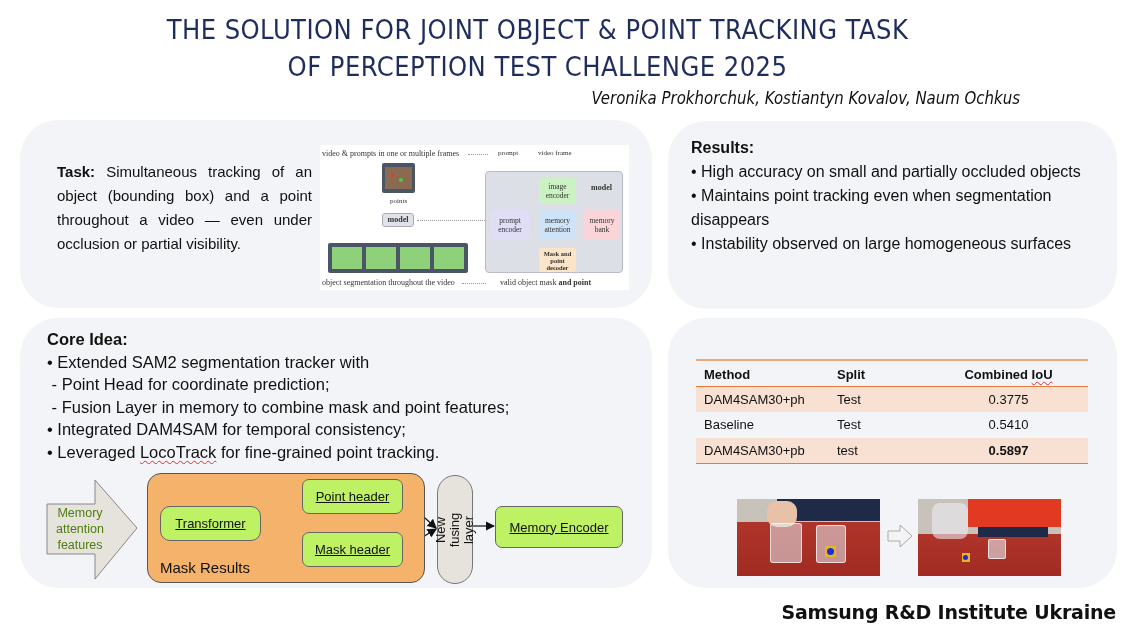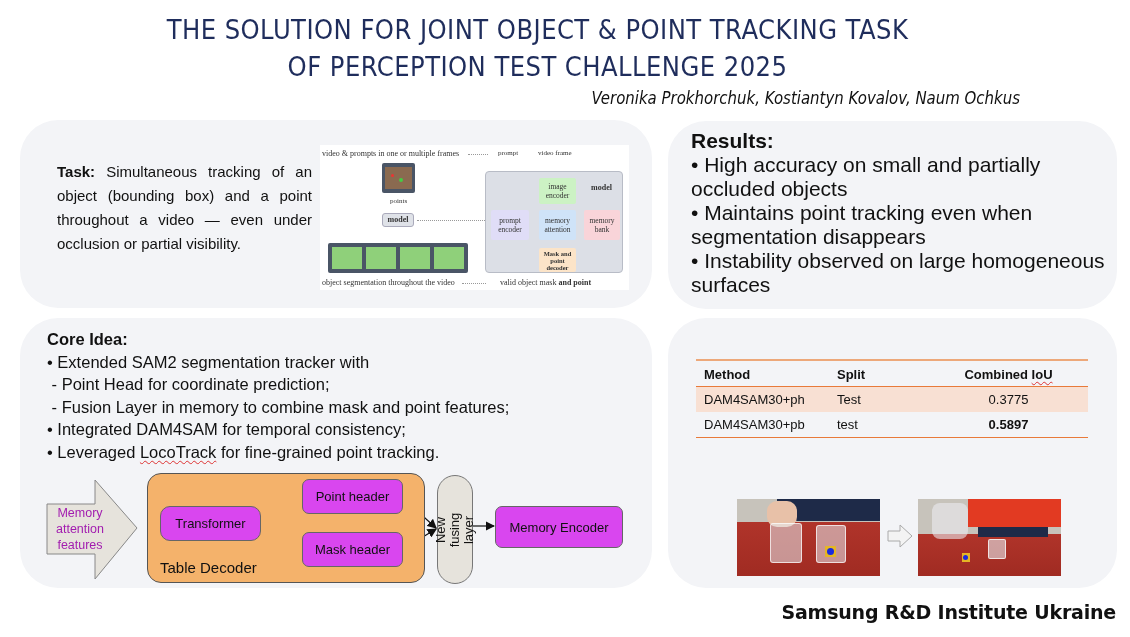--- a/index.html
+++ b/index.html
@@ -33,28 +33,28 @@
   
   .fig { position: absolute; left: 300px; top: 25px; width: 309px; height: 145px; background: #fff; font-family: "Liberation Serif", serif; color: #333; }
   .fig .t { position: absolute; font-size: 8px; white-space: nowrap; }
   .fig .dots { position: absolute; border-top: 1px dotted #999; height: 0; }
   .fig .film { position: absolute; background: #4a5566; border-radius: 2px; }
   .fig .frame { position: absolute; background: #8fd07a; }
   .fig .model-small { position: absolute; left: 62px; top: 68px; width: 32px; height: 14px; background: #dfe2e8; border: 1px solid #aab; border-radius: 3px; font-size: 8px; font-weight: bold; text-align: center; line-height: 12px; }
   .fig .model-box { position: absolute; left: 165px; top: 26px; width: 138px; height: 102px; background: #dcdfe6; border: 1px solid #b8bcc6; border-radius: 4px; }
   .fig .blk { position: absolute; font-size: 7.5px; text-align: center; line-height: 9px; border-radius: 2px; display: flex; align-items: center; justify-content: center; }
 
-  .results-text { position: absolute; left: 23px; top: 8px; width: 420px; font-size: 21px; line-height: 24px; color: #111; }
+  .results-text { position: absolute; left: 23px; top: 15px; width: 420px; font-size: 16px; line-height: 24px; color: #111; }
 
   .core-text { position: absolute; left: 27px; top: 10px; width: 600px; font-size: 16.5px; line-height: 22.5px; color: #111; font-family: "Liberation Sans", sans-serif; }
   .squiggle { text-decoration: underline wavy #d33; text-decoration-thickness: 1px; text-underline-offset: 2px; }
-  .flow-arrow-label { position: absolute; left: 27px; top: 187px; width: 66px; font-size: 12.5px; line-height: 16px; text-align: center; color: #a21caf; }
+  .flow-arrow-label { position: absolute; left: 27px; top: 187px; width: 66px; font-size: 12.5px; line-height: 16px; text-align: center; color: #4d7c0f; }
   .mask-dec { position: absolute; left: 127px; top: 155px; width: 278px; height: 110px; background: #f4b26b; border: 1.5px solid #555; border-radius: 14px; }
   .mask-dec-label { position: absolute; left: 12px; bottom: 6px; font-size: 15px; color: #111; }
-  .node { position: absolute; background: #d946ef; border: 1px solid #666; border-radius: 7px; font-size: 13px; text-align: center; color: #111; display: flex; align-items: center; justify-content: center; }
+  .node { position: absolute; background: #bef264; border: 1px solid #666; border-radius: 7px; font-size: 13px; text-align: center; color: #111; display: flex; align-items: center; justify-content: center; text-decoration: underline; }
   .fusing { position: absolute; left: 417px; top: 157px; width: 36px; height: 109px; background: #e6e3dc; border: 1px solid #777; border-radius: 18px; }
   .fusing span { position: absolute; left: 50%; top: 50%; transform: translate(-50%, -50%) rotate(-90deg); white-space: nowrap; font-size: 13px; line-height: 14px; text-align: center; color: #111; }
   .flow-svg { position: absolute; left: 0; top: 0; width: 632px; height: 270px; pointer-events: none; }
 
   
   .table-caption { position: absolute; left: 0; width: 449px; top: 12px; text-align: center; font-size: 16px; color: #111; }
   table.res { position: absolute; left: 28px; top: 41px; width: 392px; border-collapse: collapse; font-size: 13px; color: #111; }
   table.res th { text-align: left; font-weight: bold; padding: 6px 8px 4px 8px; height: 26px; }
   table.res thead tr { border-top: 2px solid #eda87a; border-bottom: 1.5px solid #e87a3a; }
   table.res td { padding: 4px 8px; height: 25.5px; }
@@ -144,21 +144,21 @@
     <polygon points="27,186 75,186 75,162 117,210 75,261 75,236 27,236" fill="#e6e3dc" stroke="#888" stroke-width="1"></polygon>
     <line x1="241" y1="206" x2="282" y2="180" stroke="#111" stroke-width="1.2" marker-end="url(#ah)"></line>
     <line x1="241" y1="206" x2="282" y2="231" stroke="#111" stroke-width="1.2" marker-end="url(#ah)"></line>
     <line x1="383" y1="180" x2="416" y2="210" stroke="#111" stroke-width="1.2" marker-end="url(#ah)"></line>
     <line x1="383" y1="231" x2="416" y2="211" stroke="#111" stroke-width="1.2" marker-end="url(#ah)"></line>
     <line x1="453" y1="208" x2="474" y2="208" stroke="#111" stroke-width="1.2" marker-end="url(#ah)"></line>
   </svg>
 
   <div class="flow-arrow-label">Memory attention features</div>
   <div class="mask-dec">
-    <div class="mask-dec-label">Table Decoder</div>
+    <div class="mask-dec-label">Mask Results</div>
   </div>
   <div class="node" style="left:140px;top:188px;width:101px;height:35px;border-radius:10px;">Transformer</div>
   <div class="node" style="left:282px;top:161px;width:101px;height:35px;">Point header</div>
   <div class="node" style="left:282px;top:214px;width:101px;height:35px;">Mask header</div>
   <div class="fusing">
       <span style="white-space:normal;width:60px;">New fusing layer</span>
     </div>
   <div class="node" style="left:475px;top:188px;width:128px;height:42px;">Memory Encoder</div>
 </div>
 
@@ -169,20 +169,25 @@
         <th class="c1">Method</th>
         <th class="c2">Split</th>
         <th class="num"><span class="iou-h">Combined <span class="squiggle">IoU</span></span></th>
       </tr>
     </thead>
     <tbody>
       <tr>
         <td>DAM4SAM30+ph</td>
         <td>Test</td>
         <td class="num">0.3775</td>
+      </tr>
+      <tr>
+        <td>Baseline</td>
+        <td>Test</td>
+        <td class="num">0.5410</td>
       </tr>
       <tr>
         <td>DAM4SAM30+pb</td>
         <td>test</td>
         <td class="num bold">0.5897</td>
       </tr>
     </tbody>
   </table>
 
   <div class="photos">

